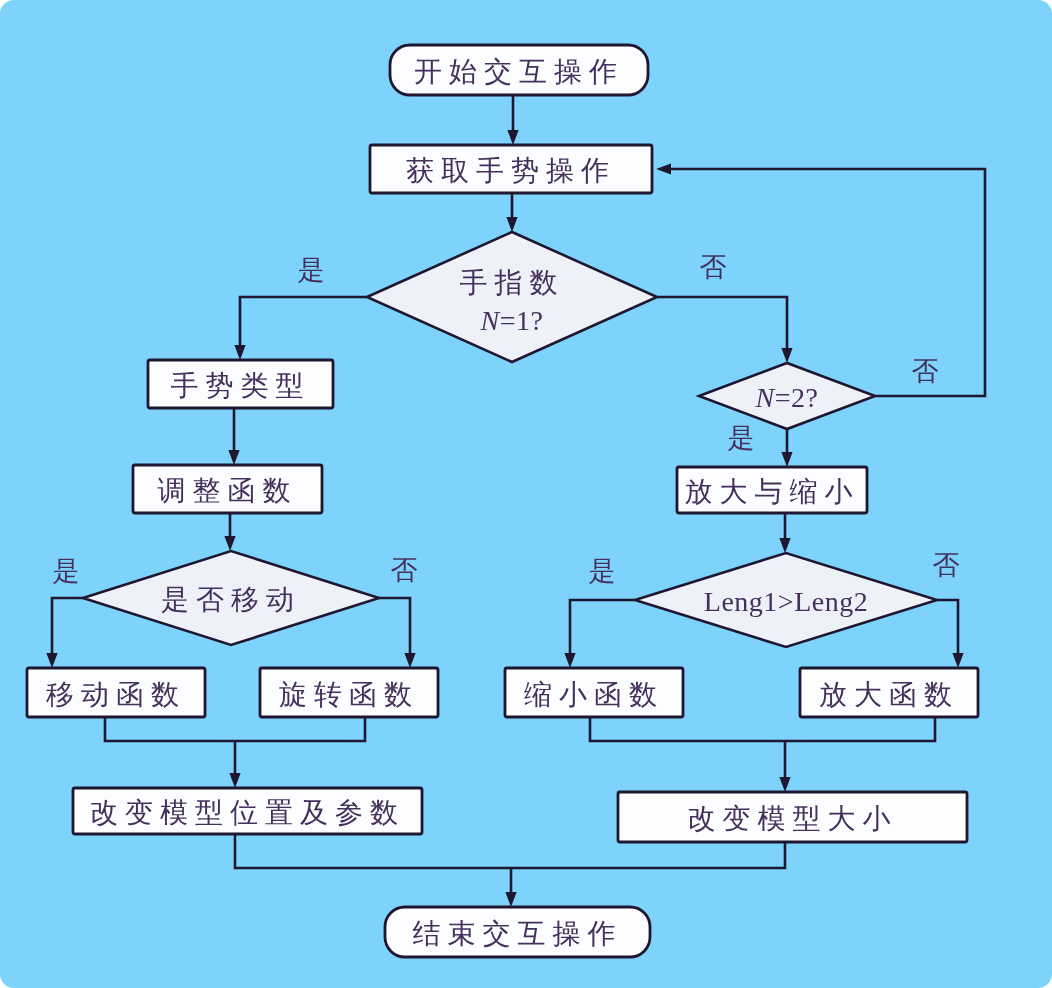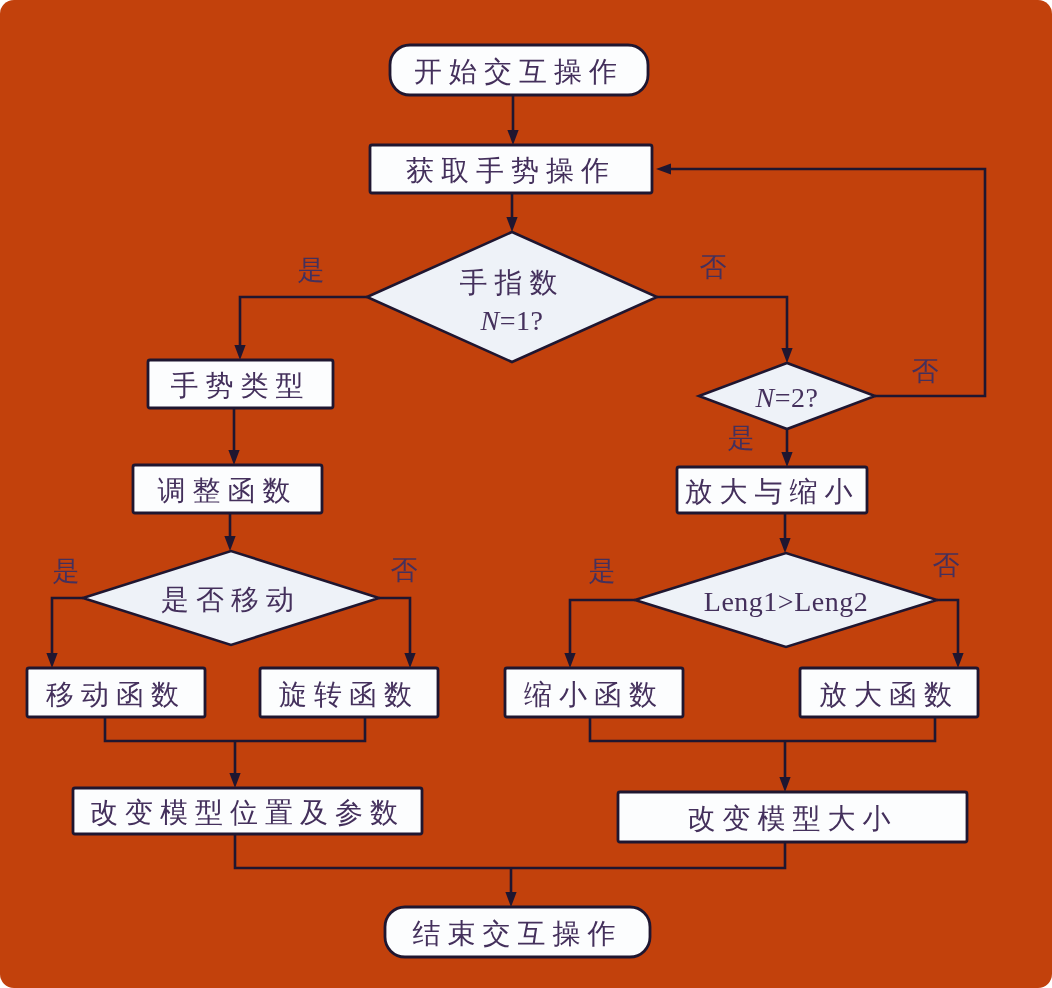--- a/index.html
+++ b/index.html
@@ -1,18 +1,18 @@
 <!DOCTYPE html>
 <html><head>
 <meta charset="utf-8">
 <style>
   html,body{margin:0;padding:0;background:#ffffff;}
   .canvas-wrap{
     width:1052px;height:988px;
-    background:#c2410c;
+    background:#7dd3fc;
     border-radius:14px;
     position:relative;
     overflow:hidden;
     font-family:"Liberation Serif","DejaVu Serif",serif;
   }
   svg{display:block;}
   .node-box{fill:#fcfdfe;stroke:#1f1630;stroke-width:2.8px;}
   .node-diamond{fill:#eef2f8;stroke:#1f1630;stroke-width:2.6px;}
   .edge-line{fill:none;stroke:#1f1630;stroke-width:2.6px;stroke-linejoin:miter;stroke-linecap:butt;}
   .arrow-head{fill:#1f1630;stroke:none;}

